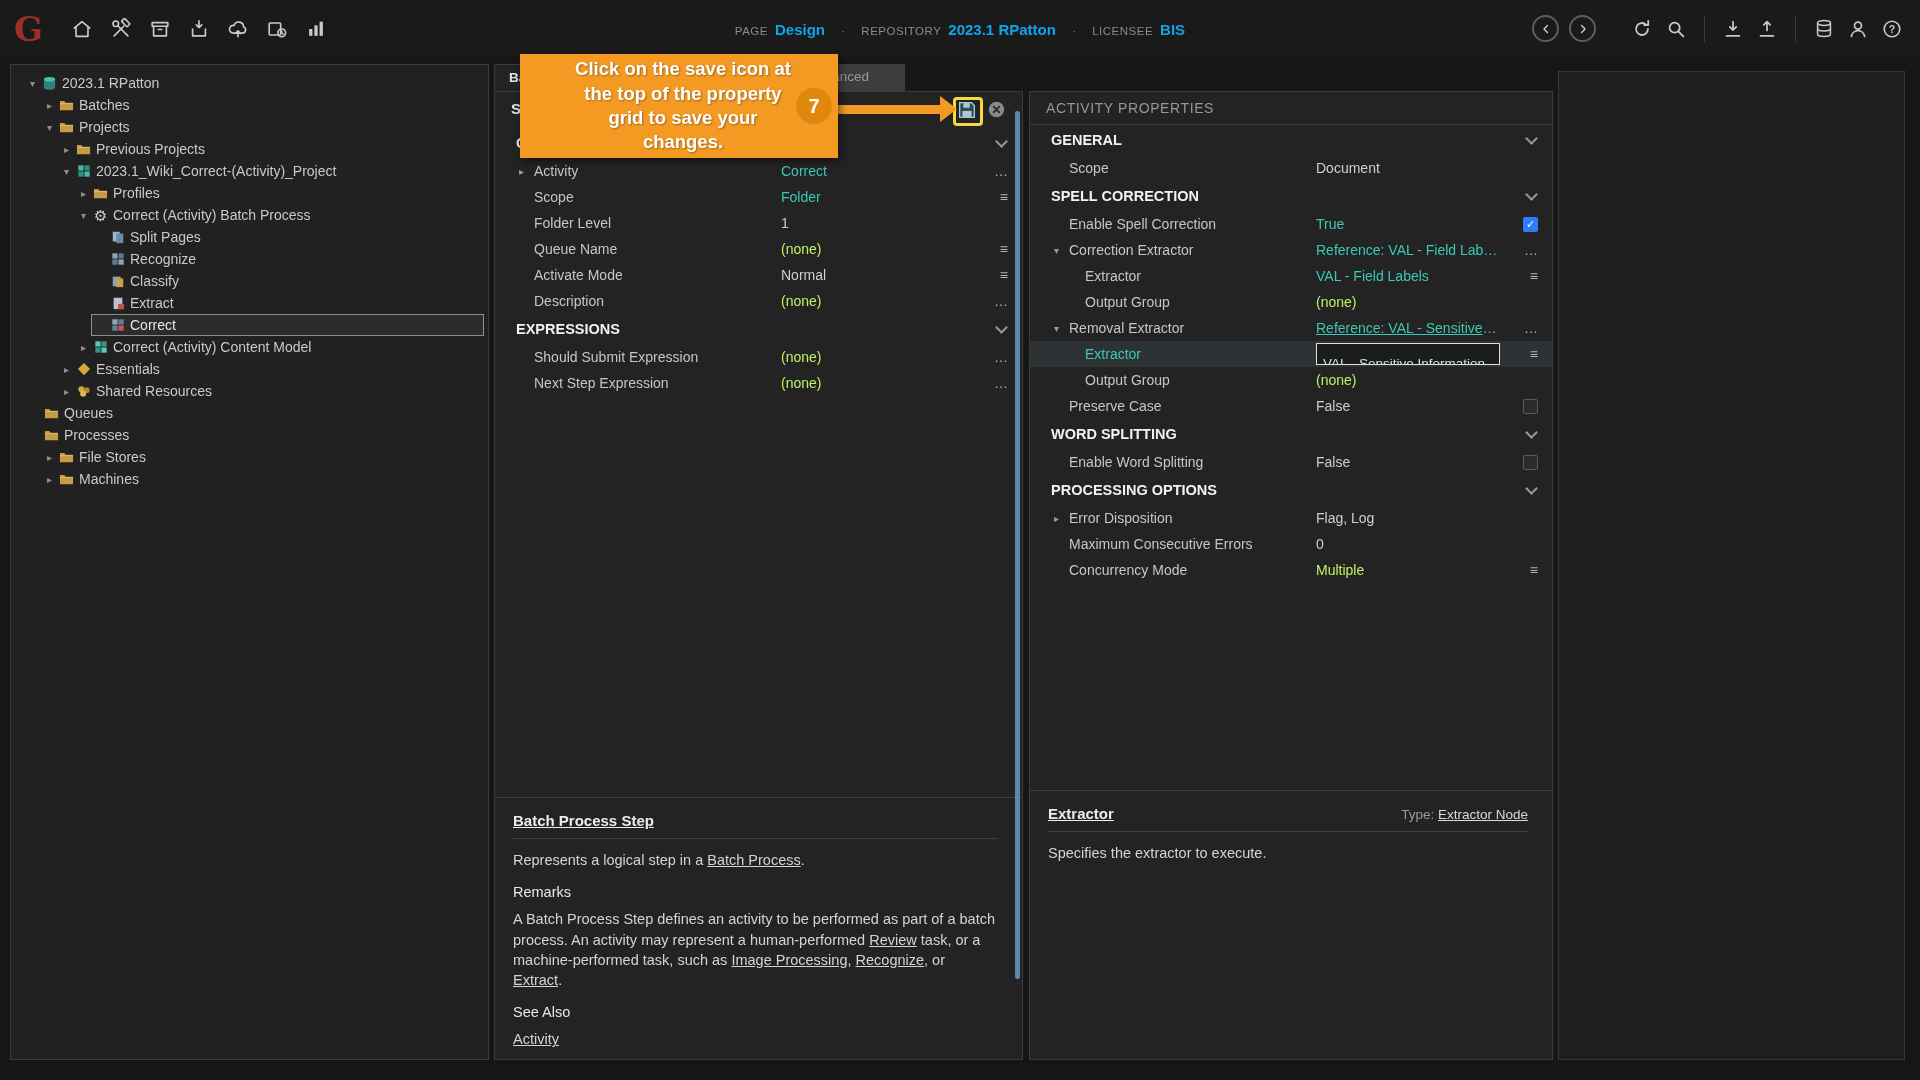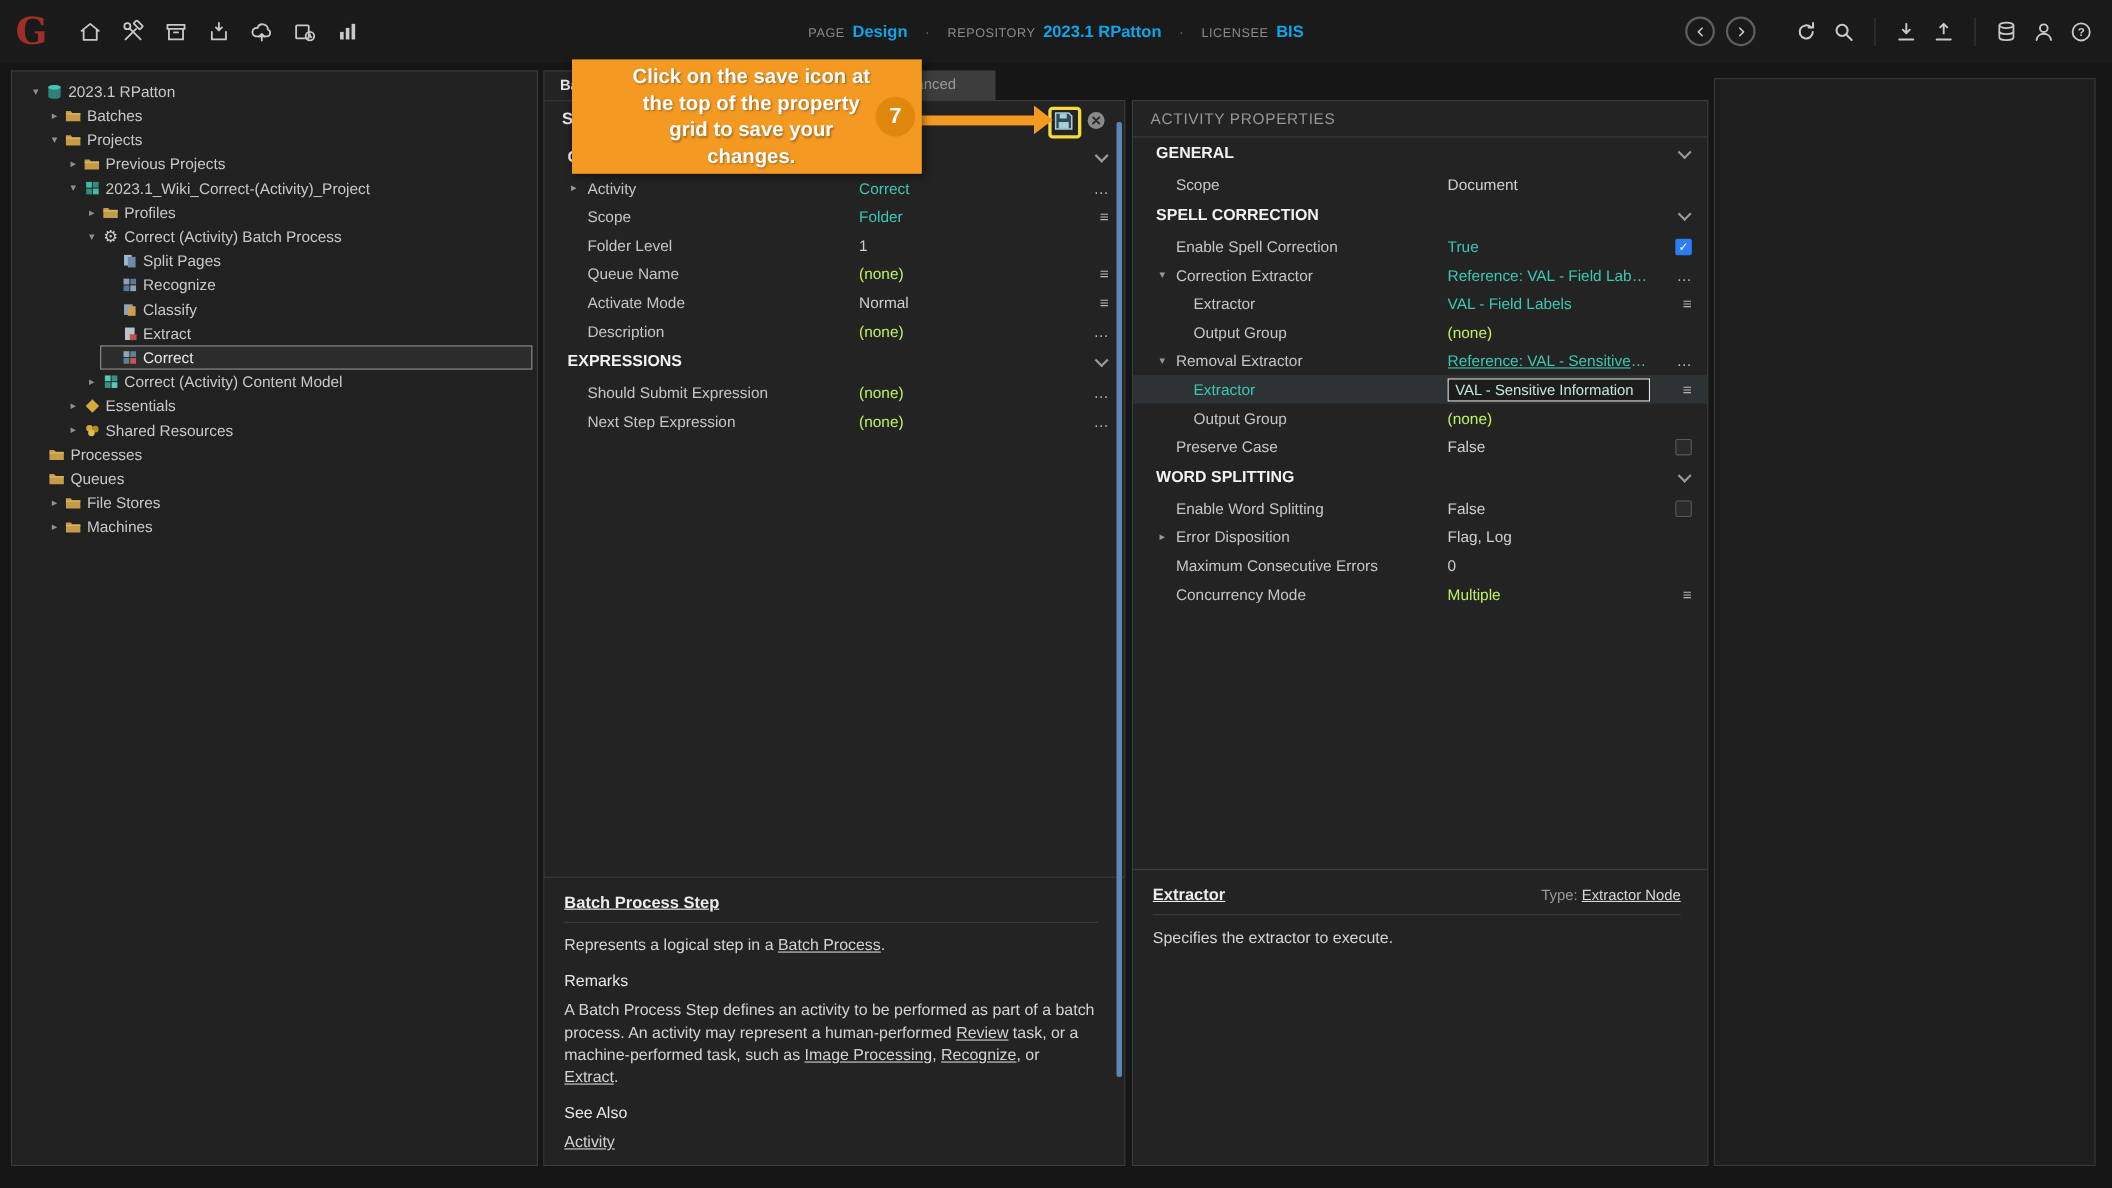--- a/index.html
+++ b/index.html
@@ -74,21 +74,21 @@
   .v-accent-u { color:#3cc8b4; text-decoration:underline; }
   .v-muted { color:#bef264; }
   .v-normal { color:#cfcfcf; }
   .pg-ctl { flex:none; width:38px; display:flex; justify-content:flex-end; align-items:center; gap:4px; }
   .pg-btn { color:#b5b5b5; font-size:14px; line-height:1; cursor:pointer; }
   .cb { width:15px; height:15px; border-radius:2px; display:flex; align-items:center;
     justify-content:center; font-size:11px; cursor:pointer; flex:none; }
   .cb.checked { background:#2f7df6; color:#fff; }
   .cb.unchecked { background:#2b2b2b; border:1px solid #5a5a5a; }
   .pg-input { flex:1; height:21px; line-height:19px; border:1px solid #e0e0e0; background:#1c1c1c;
-    color:#bfe8e0; padding:0 6px; font-size:13.5px; white-space:nowrap; overflow:hidden; }
+    color:#bfe8e0; padding:10px 6px; font-size:13.5px; white-space:nowrap; overflow:hidden; }
   
   .help { position:absolute; left:0; right:0; bottom:0; border-top:1px solid #3e3e3e;
     background:#232323; padding:14px 24px 0 18px; overflow:hidden; }
   .mid-help { top:705px; }
   .right-help { top:698px; }
   .h-row { display:flex; justify-content:space-between; align-items:baseline;
     border-bottom:1px solid #3e3e3e; padding-bottom:9px; margin-bottom:11px; }
   .h-title { font-weight:bold; font-size:15px; color:#ececec; text-decoration:underline; }
   .h-type { font-size:13.5px; color:#9a9a9a;text-align:right; }
   .h-type .hlink { color:#d8d8d8; }
@@ -397,30 +397,30 @@
         </span>
         <span class="t-lab">Shared Resources</span>
       </div>
       <div class="t-row" style="padding-left: 31px;">
         <span class="t-ico">
           <svg viewBox="0 0 16 16" width="15" height="15">
             <path fill="#c59b47" d="M1 3.2h4.6l1.6 1.8H15v8H1z"></path>
             <path fill="#dab863" d="M1 5.4h14v1.2H1z"></path>
           </svg>
         </span>
+        <span class="t-lab">Queues</span>
+      </div>
+      <div class="t-row" style="padding-left: 31px;">
+        <span class="t-ico">
+          <svg viewBox="0 0 16 16" width="15" height="15">
+            <path fill="#c59b47" d="M1 3.2h4.6l1.6 1.8H15v8H1z"></path>
+            <path fill="#dab863" d="M1 5.4h14v1.2H1z"></path>
+          </svg>
+        </span>
         <span class="t-lab">Processes</span>
-      </div>
-      <div class="t-row" style="padding-left: 31px;">
-        <span class="t-ico">
-          <svg viewBox="0 0 16 16" width="15" height="15">
-            <path fill="#c59b47" d="M1 3.2h4.6l1.6 1.8H15v8H1z"></path>
-            <path fill="#dab863" d="M1 5.4h14v1.2H1z"></path>
-          </svg>
-        </span>
-        <span class="t-lab">Queues</span>
       </div>
       <div class="t-row" style="padding-left: 31px;">
         <span class="t-exp">▸</span>
         <span class="t-ico">
           <svg viewBox="0 0 16 16" width="15" height="15">
             <path fill="#c59b47" d="M1 3.2h4.6l1.6 1.8H15v8H1z"></path>
             <path fill="#dab863" d="M1 5.4h14v1.2H1z"></path>
           </svg>
         </span>
         <span class="t-lab">File Stores</span>
@@ -630,20 +630,24 @@
         <span>WORD SPLITTING</span>
         <span class="chev"></span>
       </div>
       <div class="pg-row">
         <span class="pg-exp"></span>
         <span class="pg-lab">Enable Word Splitting</span>
         <span class="pg-val v-normal">False</span>
         <span class="pg-ctl">
           <span class="cb unchecked"></span>
         </span>
+      </div>
+      <div class="pg-section">
+        <span>PROCESSING OPTIONS</span>
+        <span class="chev"></span>
       </div>
       <div class="pg-row">
         <span class="pg-exp">▸</span>
         <span class="pg-lab">Error Disposition</span>
         <span class="pg-val v-normal">Flag, Log</span>
         <span class="pg-ctl"></span>
       </div>
       <div class="pg-row">
         <span class="pg-exp"></span>
         <span class="pg-lab">Maximum Consecutive Errors</span>

